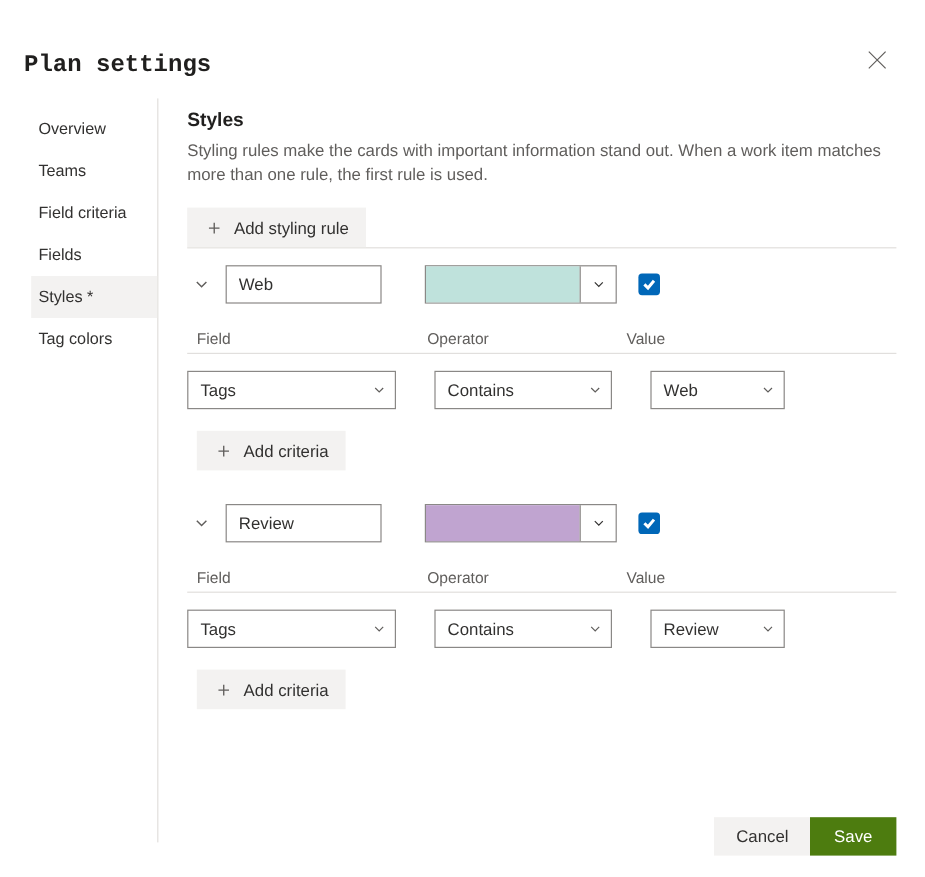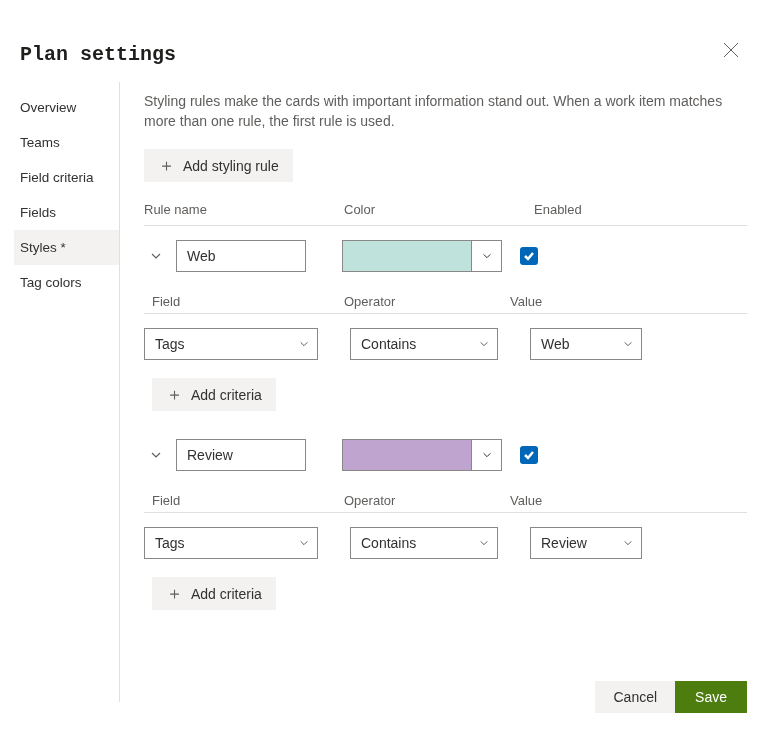--- a/index.html
+++ b/index.html
@@ -30,20 +30,21 @@
       display: flex;
       align-items: center;
       justify-content: center;
       cursor: pointer;
       color: #605e5c;
     }
     .close-btn svg { width: 16px; height: 16px; }
     .body {
       display: flex;
       padding: 0 0 0 20px;
+      margin-left: 12px;
     }
     .sidebar {
       width: 100px;
       border-right: 1px solid #e1dfdd;
       padding-top: 8px;
       font-size: 13.5px;
       height: 620px;
     }
     .sidebar-item {
       padding: 10px 8px 10px 0;
@@ -227,32 +228,28 @@
   <div class="sidebar">
     <div class="sidebar-item"><span>Overview</span></div>
     <div class="sidebar-item"><span>Teams</span></div>
     <div class="sidebar-item"><span>Field criteria</span></div>
     <div class="sidebar-item"><span>Fields</span></div>
     <div class="sidebar-item active"><span>Styles *</span></div>
     <div class="sidebar-item"><span>Tag colors</span></div>
   </div>
 
   <div class="main">
+    <div class="section-title">Styles</div>
     <div class="section-desc">Styling rules make the cards with important information stand out. When a work item matches more than one rule, the first rule is used.</div>
 
     <button class="btn">
       <span class="plus">＋</span>
       <span>Add styling rule</span>
     </button>
 
-    <div class="cols">
-      <div class="col-label col1">Rule name</div>
-      <div class="col-label col2">Color</div>
-      <div class="col-label col3">Enabled</div>
-    </div>
 
     
     <div class="rule-block">
       <div class="rule-row">
         <div class="expander">
           <svg viewBox="0 0 12 12">
               <path d="M2 4 L6 8 L10 4" stroke="currentColor" stroke-width="1.2" fill="none"></path>
             </svg>
         </div>
         <input class="text-input" value="Web" style="">

